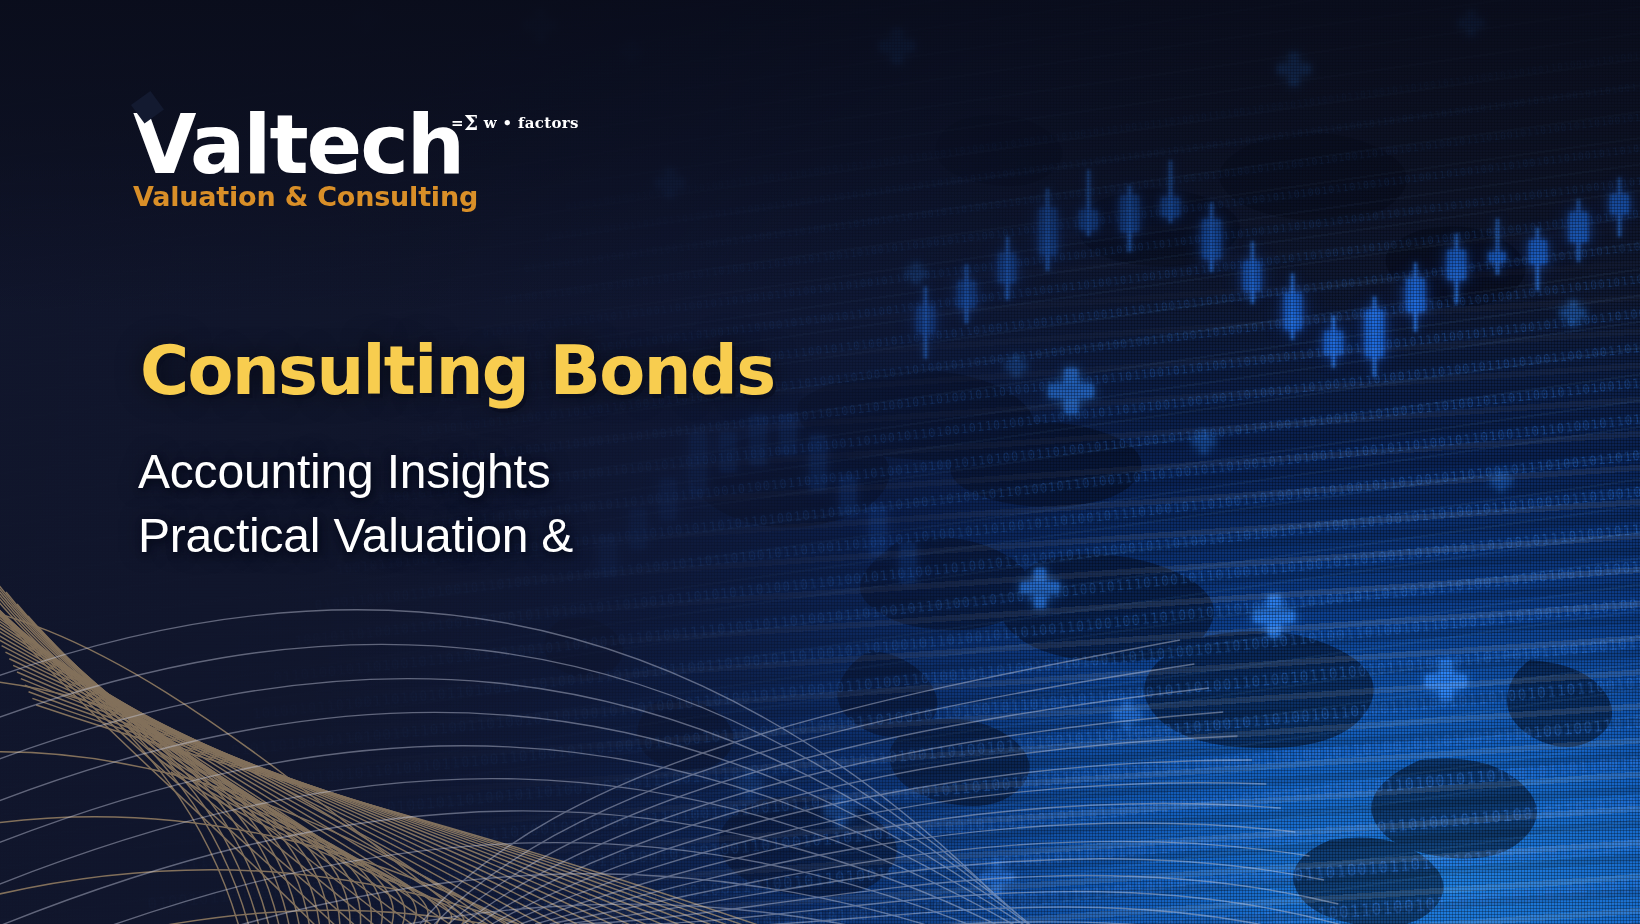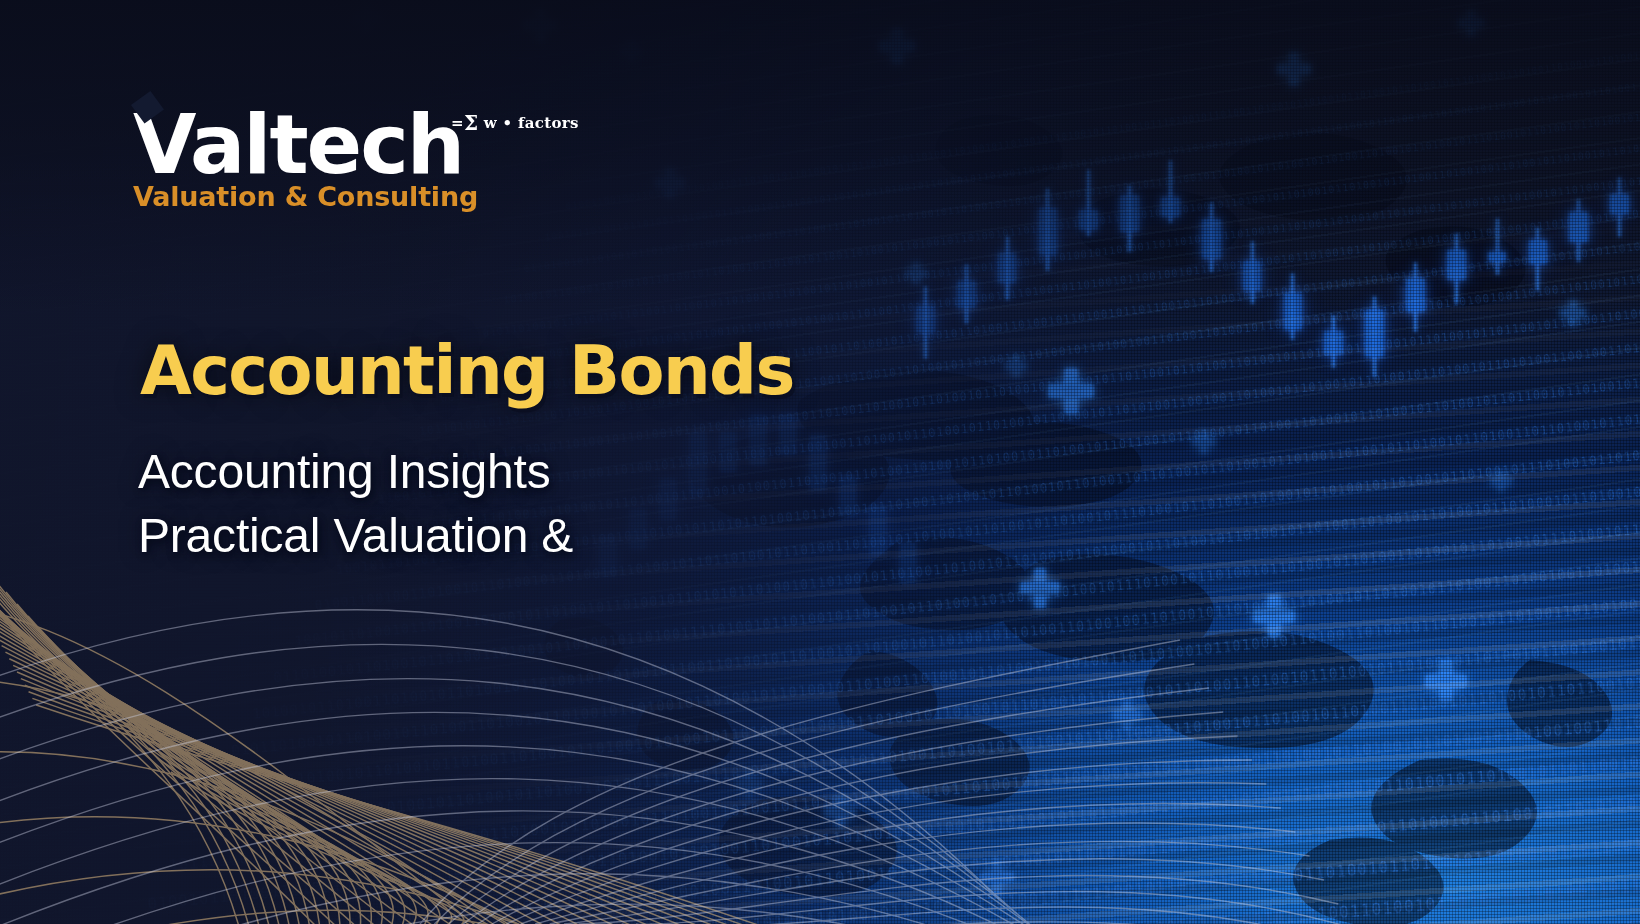--- a/index.html
+++ b/index.html
@@ -392,21 +392,21 @@
 
     <div id="logo-block">
       <div id="logo-word">
         <span>Valtech</span>
         <span id="logo-v-cut"></span>
         <span id="logo-sup"><span>=</span><span class="sig">Σ</span><span> w • factors</span></span>
       </div>
       <div id="logo-tag">Valuation &amp; Consulting</div>
     </div>
 
-    <div id="title">Accounting Bonds</div>
+    <div id="title">Consulting Bonds</div>
 
     <div id="subtitle">
       <span>Accounting Insights</span>
       <span>Practical Valuation &amp;</span>
     </div>
 
   </div>
 </div>
 
 </body></html>

